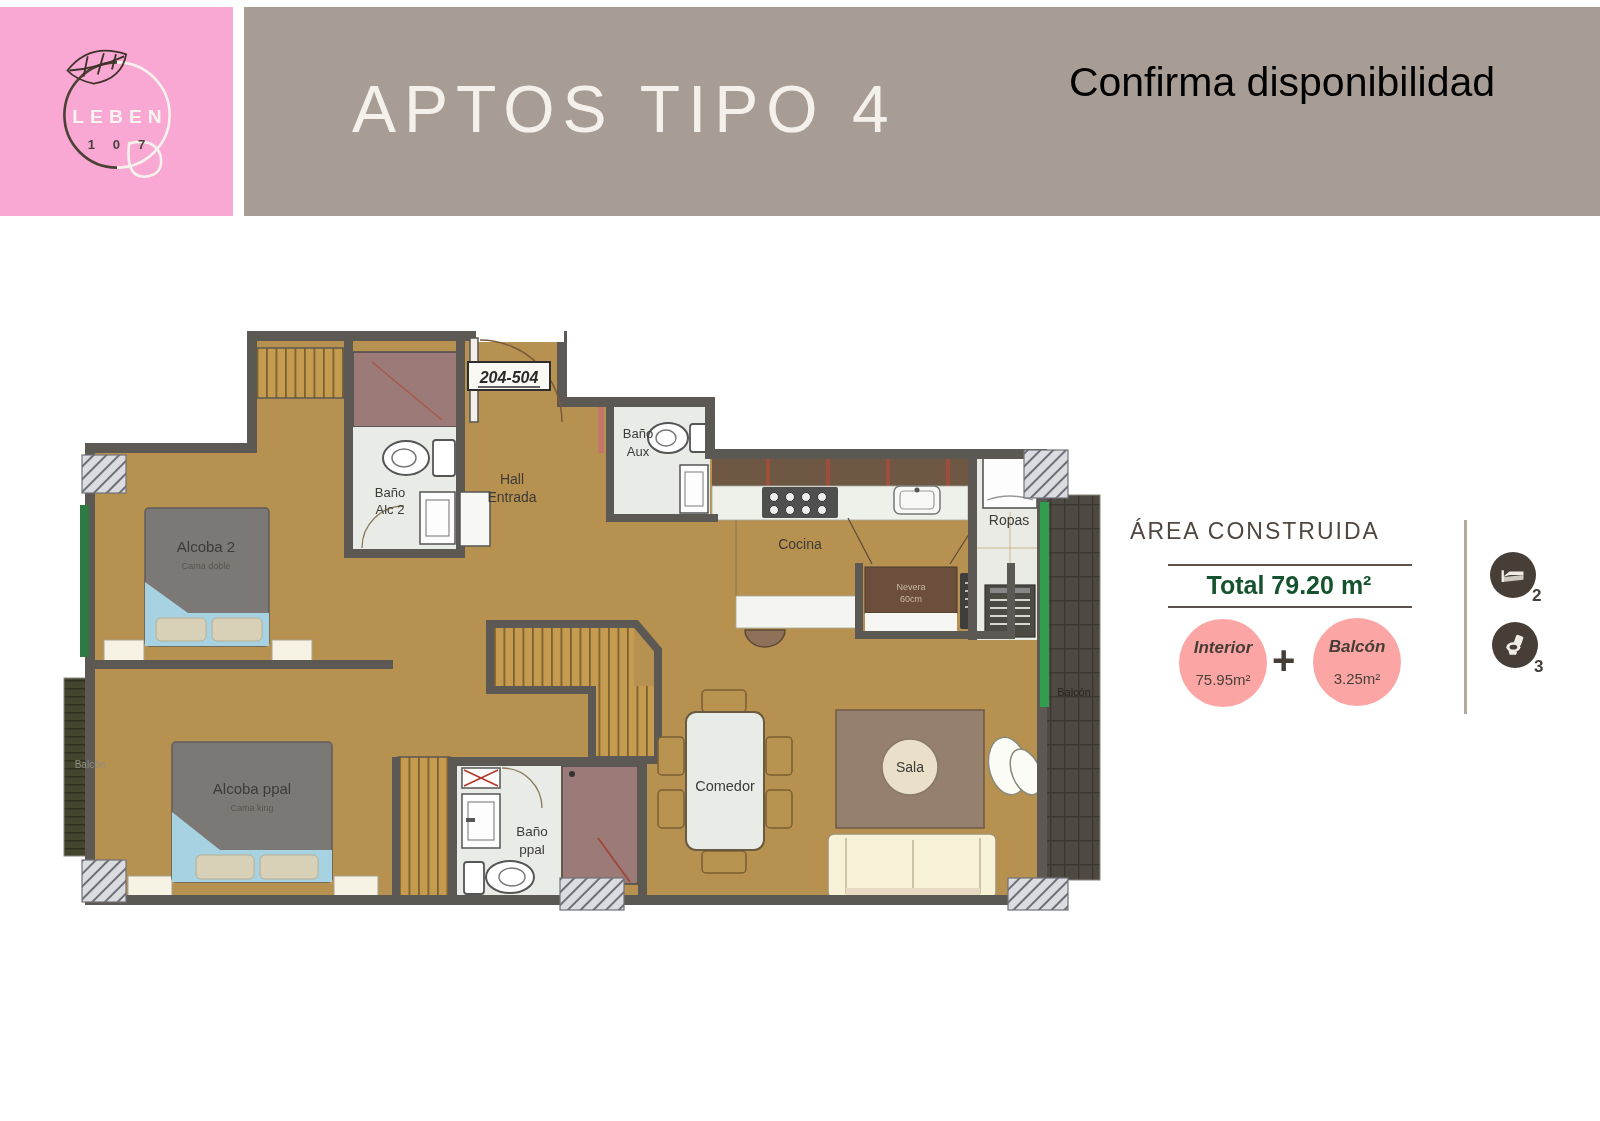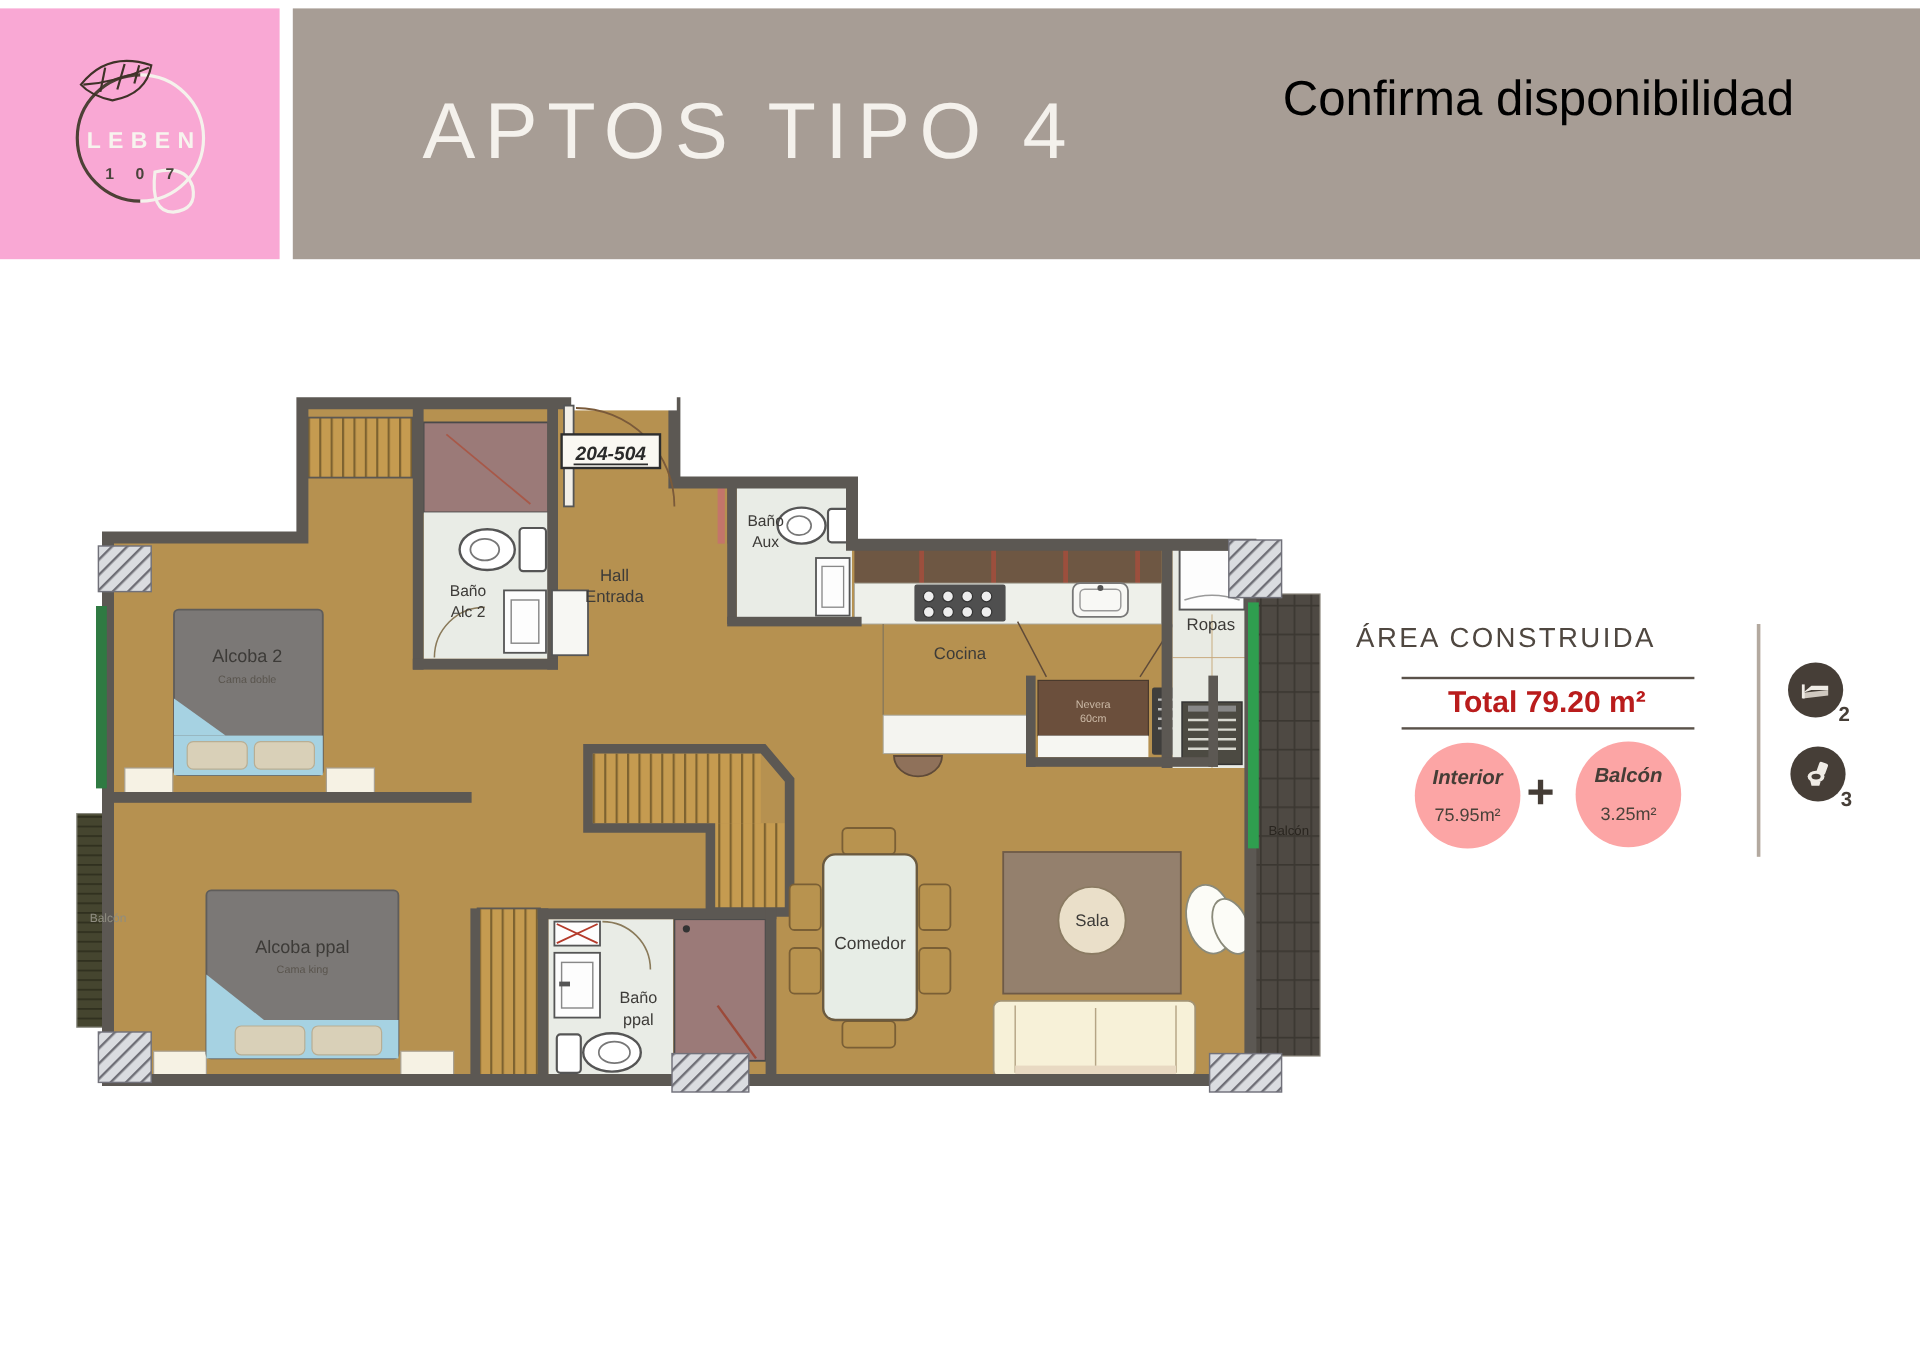--- a/index.html
+++ b/index.html
@@ -14,21 +14,21 @@
   .main-title{position:absolute;left:64px;top:50%;transform:translateY(-54%);
               font-size:66px;font-weight:300;color:#f4f1ec;letter-spacing:8px;white-space:nowrap;margin-left:44px;}
   .availability{position:absolute;left:760px;right:40px;top:50px;text-align:center;
                 color:#000000;font-size:41px;line-height:1.22;font-weight:400;}
 
   
   .panel-title{left:1114px;top:518px;width:282px;text-align:center;font-size:23px;
                letter-spacing:2px;color:#4f4740;}
   .rule{left:1168px;width:244px;height:2px;background:#5a524a;}
   .panel-total{left:1148px;top:571px;width:282px;text-align:center;font-size:25px;
-               font-weight:bold;color:#b91c1c;}
+               font-weight:bold;color:#14532d;}
   .area-circle{width:88px;height:88px;border-radius:50%;background:#fca5a5;
                display:flex;flex-direction:column;align-items:center;justify-content:center;}
   .area-circle .lbl{font-size:17px;font-weight:bold;font-style:italic;color:#453d36;}
   .area-circle .val{font-size:15px;color:#4a423a;margin-top:13px;}
   .plus-sign{left:1272px;top:638px;font-size:40px;font-weight:bold;color:#453d36;}
   .v-divider{left:1464px;top:520px;width:3px;height:194px;background:#b3a99f;}
   .stat-circle{width:46px;height:46px;border-radius:50%;background:#463e37;
                display:flex;align-items:center;justify-content:center;}
   .stat-num{font-size:17px;font-weight:bold;color:#463e37;}
 

